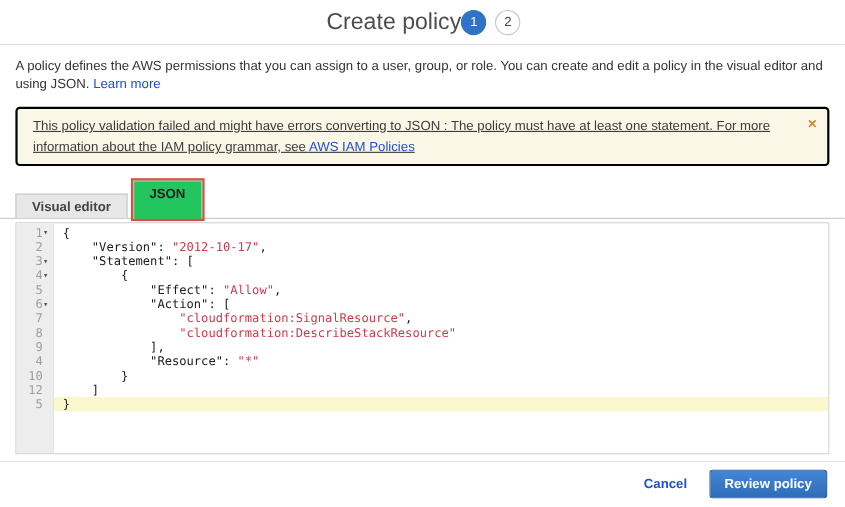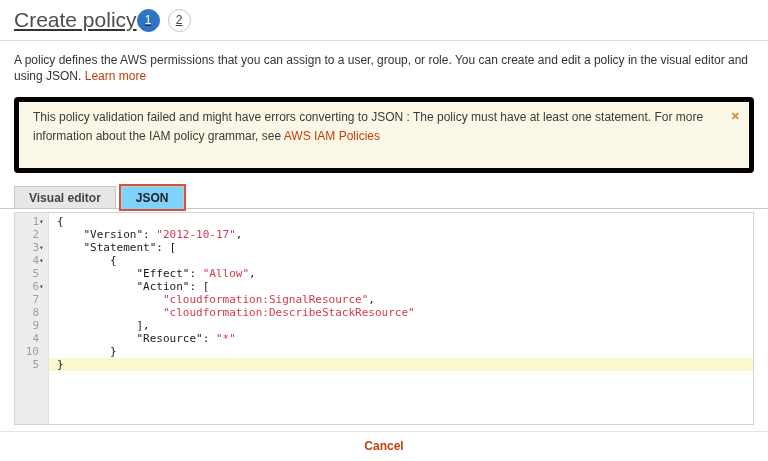--- a/index.html
+++ b/index.html
@@ -6,60 +6,60 @@
   html,body { background:#fff; }
   body {
     width:768px; height:461px; overflow:hidden;
     font-family:"Liberation Sans", sans-serif;
     font-size:12px; color:#333;
     display:flex; flex-direction:column;
   }
 
   
   .header {
-    display:flex; align-items:center; justify-content:flex-start;
-    padding:8px 12px 8px 14px; border-bottom:1px solid #ddd; flex:0 0 auto;text-decoration:underline;
+    display:flex; align-items:center; justify-content:center;
+    padding:8px 12px 8px 14px; border-bottom:1px solid #ddd; flex:0 0 auto;
   }
   .page-title { font-size:21px; font-weight:400; color:#4d4d4d; }
   .steps { display:flex; gap:8px; }
   .step {
     width:23px; height:23px; border-radius:50%;
     display:flex; align-items:center; justify-content:center;
     font-size:12px; background:#fff; border:1px solid #c5c5c5; color:#444;
   }
   .step.active { background:#2e73c5; border-color:#2e73c5; color:#fff; }
 
   
   .intro { padding:11px 16px 6px 14px; color:#333; line-height:16px; flex:0 0 auto; }
-  a.link { color:#c2410c; text-decoration:none; cursor:pointer; }
+  a.link { color:#1d4ed8; text-decoration:none; cursor:pointer; }
 
   
   .warning {
-    position:relative; margin:7px 14px 0; padding:6px 30px 22px 14px;
-    background:#fbf7e6; border:5px solid #000000; border-radius:4px;
-    line-height:19px; color:#3b3b3b; flex:0 0 auto;
+    position:relative; margin:7px 14px 0; padding:6px 30px 6px 14px;
+    background:#fbf7e6; border:2px solid #000000; border-radius:4px;
+    line-height:19px; color:#3b3b3b; flex:0 0 auto;text-decoration:underline;
   }
   .warning .close {
     position:absolute; top:5px; right:9px; color:#d4862a;
     font-weight:bold; font-size:11px; cursor:pointer;
   }
 
   
   .tabbar {
     display:flex; align-items:flex-end;
     margin-top:13px; padding-left:14px; padding-right:14px;
     border-bottom:1px solid #c8c8c8; flex:0 0 auto;
   }
   .tab {
     display:inline-block; padding:4px 14px 3px; font-size:12px; font-weight:bold;
     color:#444; background:#e7e7e7; border:1px solid #c8c8c8; border-bottom:none;
     margin-right:5px; cursor:pointer; position:relative;
   }
   .tab.active {
-    background:#7dd3fc; color:#222; margin-bottom:-1px; padding-bottom:4px;
+    background:#22c55e; color:#222; margin-bottom:-1px; padding-bottom:16px;
     outline:2px solid #d75140; z-index:2;
   }
   .import-link { margin-left:auto; align-self:center; padding-bottom:2px; font-size:12px; }
 
   
   .editor {
     position:relative; margin:3px 14px 0; border:1px solid #d3d3d3;
     background:#fff; flex:1 1 auto; min-height:0; overflow:hidden;
     font-family:"DejaVu Sans Mono", monospace; font-size:11px;
   }
@@ -73,21 +73,21 @@
     flex:0 0 34px; text-align:right; color:#9e9e9e; padding-right:1px;
   }
   .gut .caret { display:inline-block; width:9px; font-size:8px; color:#555; text-align:left; vertical-align:top; }
   .code { flex:1 1 auto; white-space:pre; padding-left:8px; color:#1a1a1a; }
   .tok-s { color:#d13a4e; }
   .row.active .code { background:#fbf8cd; }
 
   
   .footer {
     flex:0 0 auto; border-top:1px solid #e3e3e3; margin-top:6px;
-    padding:7px 16px 8px; display:flex; align-items:center; justify-content:center; gap:20px;
+    padding:7px 16px 8px; display:flex; align-items:center; justify-content:flex-end; gap:20px;
   }
   .cancel { font-weight:bold; }
   .review-btn {
     background:linear-gradient(#4287d6,#2f6cb8); border:1px solid #2a5f9e;
     border-radius:3px; color:#fff; font-weight:bold; font-size:12px;
     padding:5px 13px; cursor:pointer; font-family:"Liberation Sans", sans-serif;
   }
 </style>
 </head>
 <body>
@@ -154,22 +154,27 @@
         <div class="code"><span>            ],</span></div>
       </div>
       <div class="row">
         <div class="gut"><span>4</span><span class="caret"></span></div>
         <div class="code"><span>            "Resource": </span><span class="tok-s">"*"</span></div>
       </div>
       <div class="row">
         <div class="gut"><span>10</span><span class="caret"></span></div>
         <div class="code"><span>        }</span></div>
       </div>
+      <div class="row">
+        <div class="gut"><span>12</span><span class="caret"></span></div>
+        <div class="code"><span>    ]</span></div>
+      </div>
       <div class="row active">
         <div class="gut"><span>5</span><span class="caret"></span></div>
         <div class="code"><span>}</span></div>
       </div>
     </div>
 </div>
 
 <div class="footer">
   <a class="link cancel">Cancel</a>
+  <button class="review-btn">Review policy</button>
 </div>
 
 </body></html>

